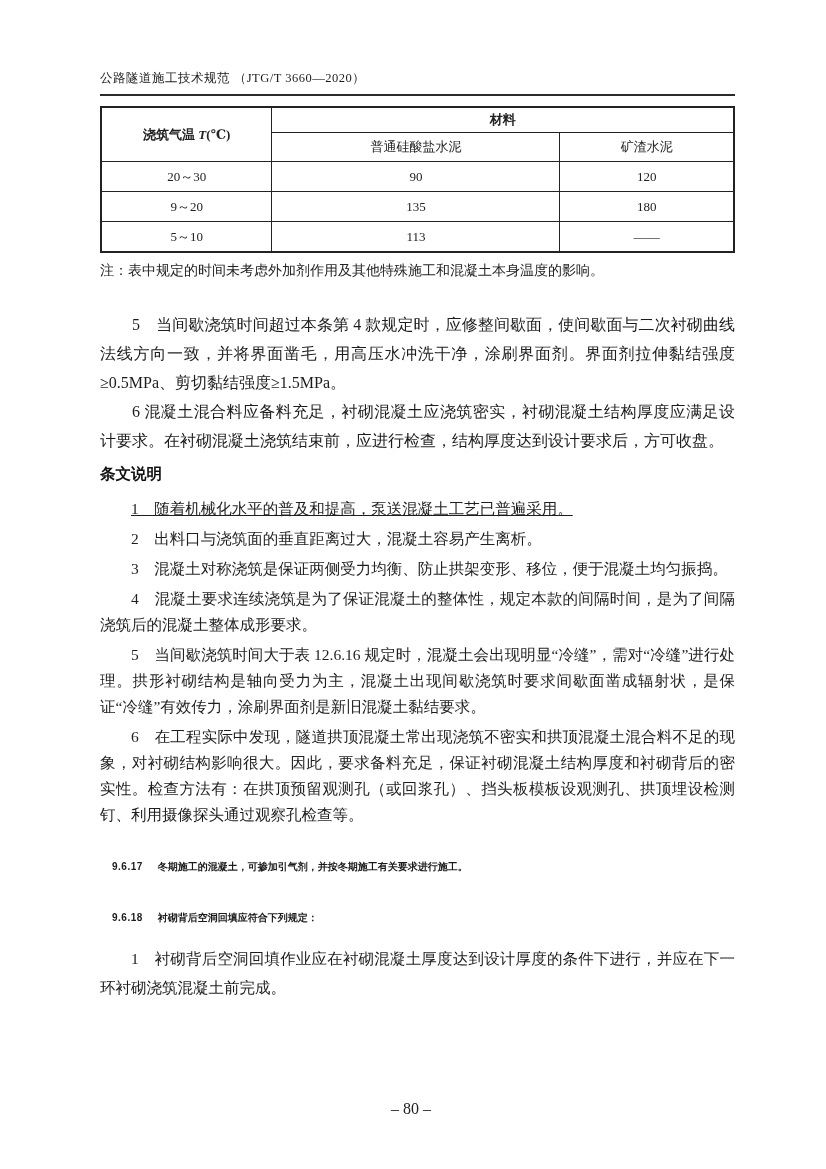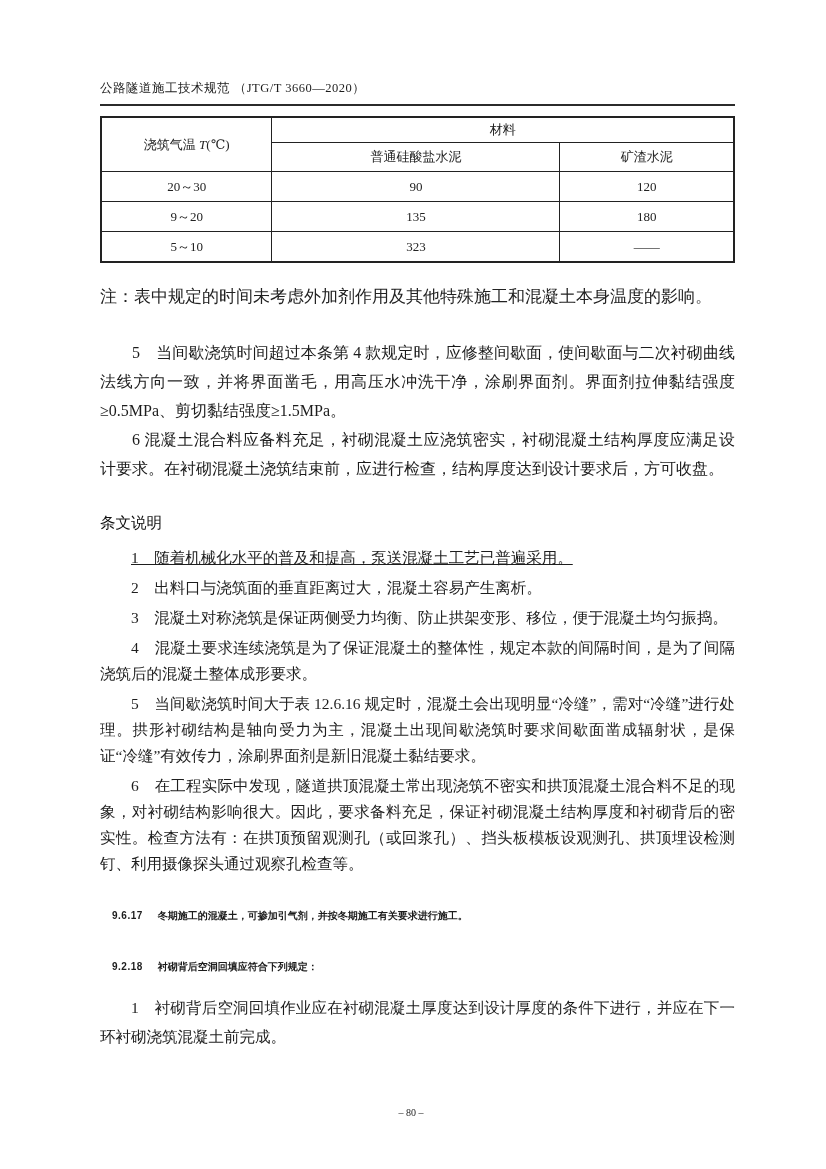--- a/index.html
+++ b/index.html
@@ -17,21 +17,20 @@
     font-family: "Liberation Serif", "DejaVu Serif", serif;
     color: #1c1c1c;
     overflow: hidden;
   }
   
   .running-head {
     font-size: 12.5px;
     letter-spacing: 0.5px;
     padding-bottom: 7px;
     border-bottom: 2px solid #2b2b2b;
-    margin-top: 10px;
   }
   
   .table-title {
     margin-top: 25px;
     text-align: center;
     font-family: "Liberation Sans", "DejaVu Sans", sans-serif;
     font-weight: bold;
     font-size: 14.5px;
     color: #1a1a1a;
   }
@@ -44,44 +43,44 @@
     table-layout: fixed;
     font-size: 13px;
     text-align: center;
     color: #222222;
   }
   table.spec-table td {
     border: 1px solid #222222;
     padding: 0 4px;
     vertical-align: middle;
   }
-  table.spec-table .hrow1 td { height: 24px; }
+  table.spec-table .hrow1 td { height: 24px; font-weight: bold; }
   table.spec-table .hrow2 td { height: 28px; }
   table.spec-table .drow td  { height: 29px; }
   .var-t { font-style: italic; font-family: "Liberation Serif", serif; }
   
   .table-note {
-    margin-top: 22px;
-    font-size: 17px;
+    margin-top: 9px;
+    font-size: 14px;
     color: #222222;
   }
   
   .body-para {
     margin: 0;
     font-size: 16px;
     line-height: 29px;
     text-align: justify;
     text-indent: 2em;
   }
   .mt14 { margin-top: 30px; }
   
   .exp-heading {
-    margin: 30px 0 0 0;
+    margin: 9px 0 0 0;
     font-family: "Liberation Sans", "DejaVu Sans", sans-serif;
-    font-weight: normal;
+    font-weight: bold;
     font-size: 15.5px;
     color: #111111;
   }
   .exp-item {
     margin: 4px 0 0 0;
     font-size: 15.5px;
     line-height: 26px;
     text-align: justify;
     text-indent: 2em;
     color: #1e1e1e;
@@ -108,21 +107,21 @@
     text-align: justify;
     text-indent: 2em;
   }
   
   .page-number {
     position: absolute;
     left: 0;
     right: 4px;
     bottom: 51px;
     text-align: center;
-    font-size: 10px;
+    font-size: 16px;
     color: #222222;
   }
 </style>
 </head>
 <body>
 
 <div class="page">
 
   <div class="running-head">公路隧道施工技术规范 （JTG/T 3660—2020）</div>
 
@@ -147,21 +146,21 @@
         <td>90</td>
         <td>120</td>
       </tr>
       <tr class="drow">
         <td>9～20</td>
         <td>135</td>
         <td>180</td>
       </tr>
       <tr class="drow">
         <td>5～10</td>
-        <td>323</td>
+        <td>113</td>
         <td>——</td>
       </tr>
     </tbody>
   </table>
 
   <div class="table-note">注：表中规定的时间未考虑外加剂作用及其他特殊施工和混凝土本身温度的影响。</div>
 
   <p class="body-para mt14">5　当间歇浇筑时间超过本条第 4 款规定时，应修整间歇面，使间歇面与二次衬砌曲线法线方向一致，并将界面凿毛，用高压水冲洗干净，涂刷界面剂。界面剂拉伸黏结强度≥0.5MPa、剪切黏结强度≥1.5MPa。</p>
   <p class="body-para">6 混凝土混合料应备料充足，衬砌混凝土应浇筑密实，衬砌混凝土结构厚度应满足设计要求。在衬砌混凝土浇筑结束前，应进行检查，结构厚度达到设计要求后，方可收盘。</p>
 
@@ -172,20 +171,20 @@
   <p class="exp-item">3　混凝土对称浇筑是保证两侧受力均衡、防止拱架变形、移位，便于混凝土均匀振捣。</p>
   <p class="exp-item">4　混凝土要求连续浇筑是为了保证混凝土的整体性，规定本款的间隔时间，是为了间隔浇筑后的混凝土整体成形要求。</p>
   <p class="exp-item">5　当间歇浇筑时间大于表 12.6.16 规定时，混凝土会出现明显“冷缝”，需对“冷缝”进行处理。拱形衬砌结构是轴向受力为主，混凝土出现间歇浇筑时要求间歇面凿成辐射状，是保证“冷缝”有效传力，涂刷界面剂是新旧混凝土黏结要求。</p>
   <p class="exp-item">6　在工程实际中发现，隧道拱顶混凝土常出现浇筑不密实和拱顶混凝土混合料不足的现象，对衬砌结构影响很大。因此，要求备料充足，保证衬砌混凝土结构厚度和衬砌背后的密实性。检查方法有：在拱顶预留观测孔（或回浆孔）、挡头板模板设观测孔、拱顶埋设检测钉、利用摄像探头通过观察孔检查等。</p>
 
   <div class="clause">
     <span class="sec-num">9.6.17</span><span>冬期施工的混凝土，可掺加引气剂，并按冬期施工有关要求进行施工。</span>
   </div>
 
   <div class="clause">
-    <span class="sec-num">9.2.18</span><span>衬砌背后空洞回填应符合下列规定：</span>
+    <span class="sec-num">9.6.18</span><span>衬砌背后空洞回填应符合下列规定：</span>
   </div>
 
   <p class="clause-item">1　衬砌背后空洞回填作业应在衬砌混凝土厚度达到设计厚度的条件下进行，并应在下一环衬砌浇筑混凝土前完成。</p>
 
   <div class="page-number">– 80 –</div>
 
 </div>
 
 </body></html>

